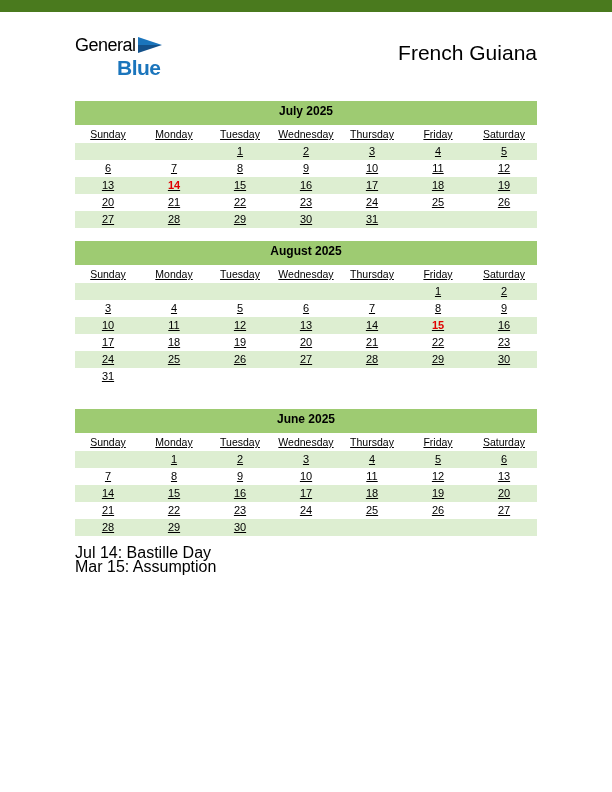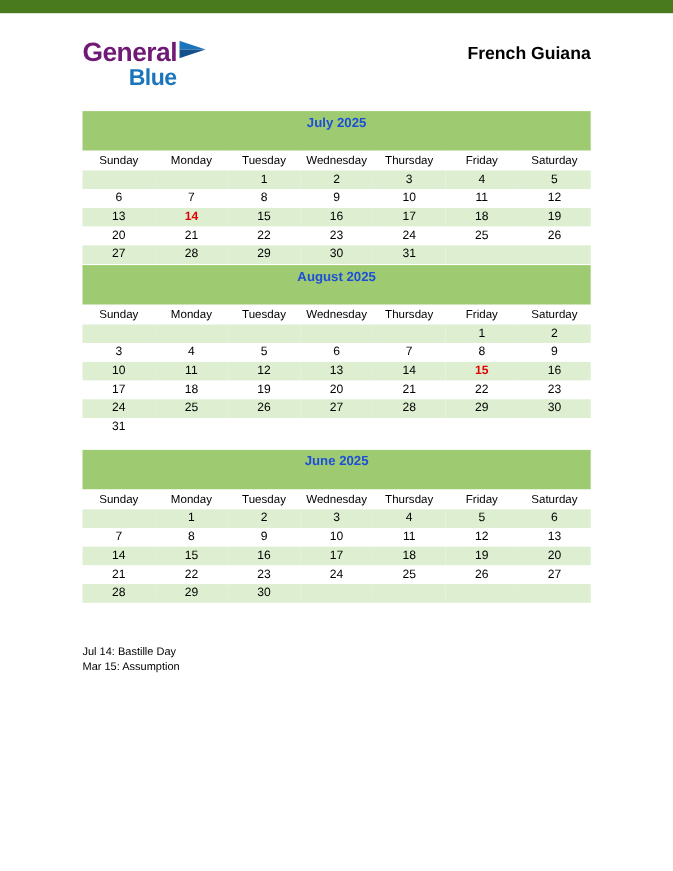--- a/index.html
+++ b/index.html
@@ -20,56 +20,56 @@
     overflow:hidden;
   }
   .top-bar{
     position:absolute;top:0;left:0;width:612px;height:12px;
     background:var(--top-bar);
   }
   
   .logo{position:absolute;left:75px;top:36px;line-height:1;}
   .logo-line1{display:flex;align-items:flex-start;}
   .logo-general{
-    font-size:24px;font-weight:700;color:#701a75;letter-spacing:-0.5px;
+    font-size:18px;font-weight:400;color:#000000;letter-spacing:-0.5px;
   }
   .logo-flag{margin-left:2px;margin-top:1px;}
   .logo-blue{
     font-size:21px;font-weight:700;color:var(--brand-blue);
     letter-spacing:-0.5px;margin-left:42px;margin-top:0px;
   }
   
   .title-block{position:absolute;top:36px;right:75px;text-align:right;}
   .quarter-title{font-size:23px;font-weight:600;margin:0;line-height:1.15;}
-  .country-name{font-size:16px;font-weight:700;margin-top:5px;}
+  .country-name{font-size:21px;font-weight:400;margin-top:5px;}
   
   .month{
     position:absolute;left:75px;width:462px;
   }
   .month-0{top:101px;}
   .month-1{top:241px;}
   .month-2{top:409px;}
   .month-header{
-    height:36px;line-height:20px;text-align:center;
+    height:24px;line-height:20px;text-align:center;
     background:var(--month-header);
-    font-size:12px;font-weight:700;color:#1d4ed8;
-  }
-  .week{display:grid;grid-template-columns:repeat(7,1fr);}
+    font-size:12px;font-weight:700;color:#000000;
+  }
+  .week{display:grid;grid-template-columns:repeat(7,1fr);text-decoration:underline;}
   .weekdays .cell{
     height:18px;line-height:18px;font-size:10.5px;text-align:center;
     background:#ffffff;
   }
   .dayrow .cell{
     height:17px;line-height:17px;font-size:11px;text-align:center;
     background:#ffffff;
   }
   .dayrow.stripe .cell{background:var(--row-stripe);}
   .cell.holiday{color:var(--holiday-red);font-weight:700;}
   
-  .footnotes{position:absolute;left:75px;top:586px;font-size:10px;line-height:14px;}
+  .footnotes{position:absolute;left:75px;top:546px;font-size:16px;line-height:14px;}
 </style>
 </head>
 <body>
 
 <div class="page">
 
   <div class="top-bar"></div>
 
   <div class="logo">
     <div class="logo-line1">

